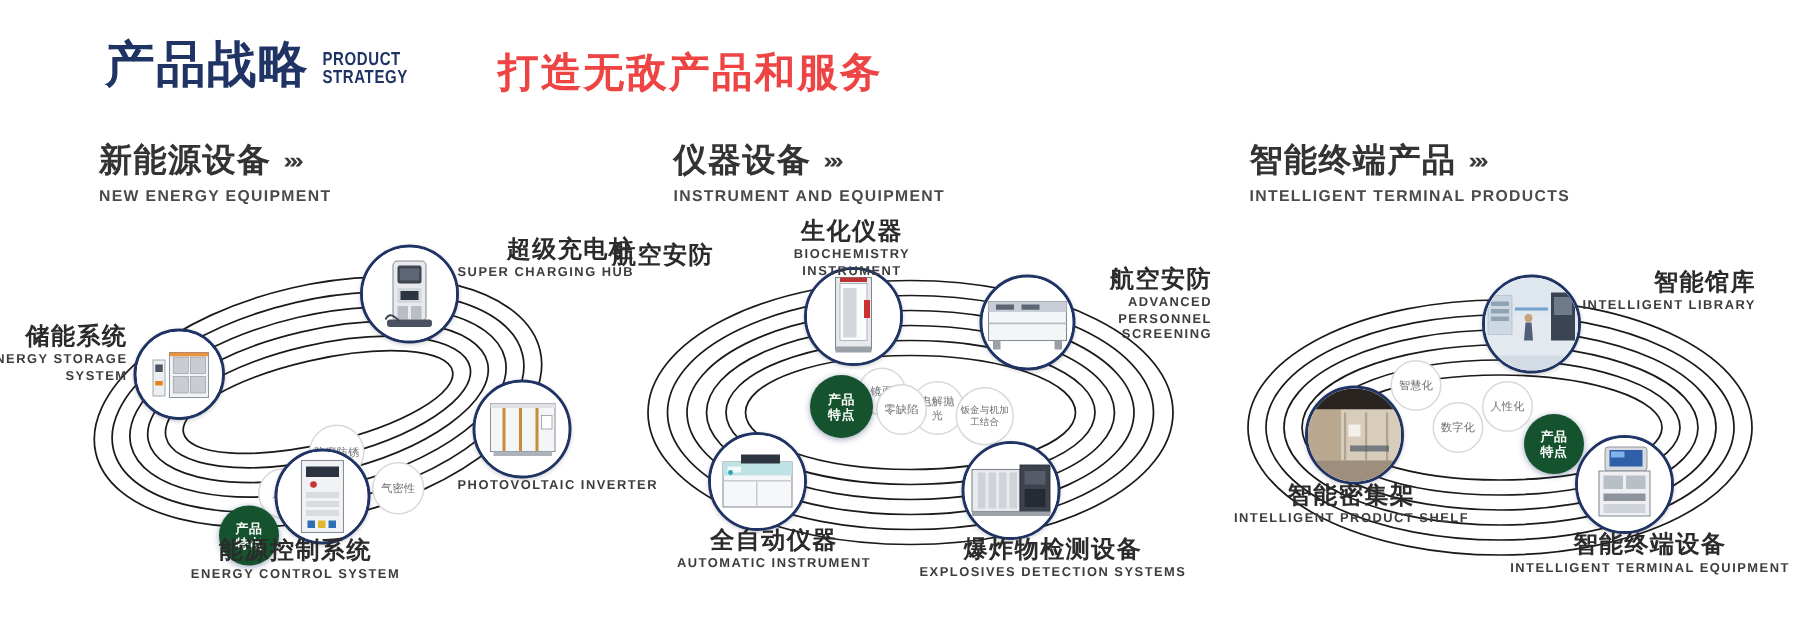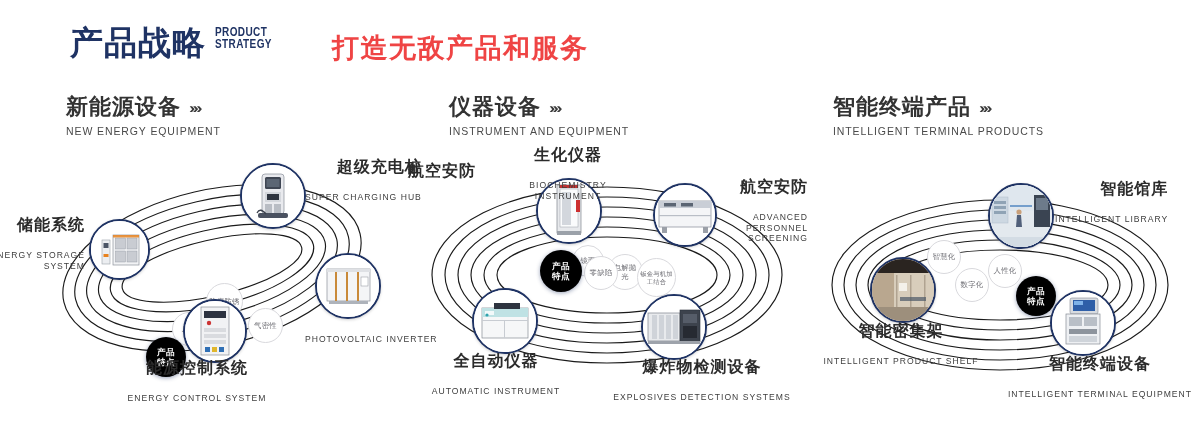--- a/index.html
+++ b/index.html
@@ -7,40 +7,40 @@
   body{
     width:1200px;height:422px;
     background:#ffffff;
     font-family:"Liberation Sans","DejaVu Sans",sans-serif;
     overflow:hidden;position:relative;
     -webkit-font-smoothing:antialiased;
   }
   .page{position:absolute;inset:0;}
 
   
-  .header{position:absolute;left:70px;top:26px;display:flex;align-items:flex-start;gap:0;}
+  .header{position:absolute;left:70px;top:26px;display:flex;align-items:flex-end;gap:0;}
   .h-cn{
     font-size:33px;font-weight:bold;color:#1f3364;letter-spacing:1px;
     line-height:1;font-family:"Liberation Sans","DejaVu Sans",sans-serif;
   }
   .h-en{
     margin-left:9px;margin-bottom:2px;color:#1f3364;font-weight:bold;
     font-size:12.5px;line-height:12px;letter-spacing:.5px;
     transform:scaleX(.8);transform-origin:left bottom;white-space:nowrap;
   }
   .h-sub{
     position:absolute;left:332px;top:35px;
     font-size:27px;font-weight:bold;color:#ef4444;letter-spacing:1.5px;line-height:1;
   }
 
   
   .sec-head{position:absolute;}
   .sec-cn{font-size:22px;font-weight:bold;color:#333333;letter-spacing:1px;line-height:1;display:flex;align-items:center;}
   .chev{margin-left:9px;color:#3a3a3a;font-size:15px;letter-spacing:-2px;font-weight:bold;display:inline-block;transform:scaleX(1.25);}
-  .sec-en{margin-top:7px;font-size:10.5px;color:#4a4a4a;letter-spacing:.9px;font-weight:400;}
+  .sec-en{margin-top:7px;font-size:10.5px;color:#4a4a4a;letter-spacing:.9px;font-weight:700;}
 
   #sec1{left:66px;top:96px;}
   #sec2{left:449px;top:96px;}
   #sec3{left:833px;top:96px;}
 
   
   .cluster{position:absolute;top:150px;height:270px;}
   #cl1{left:0px;width:420px;}
   #cl2{left:400px;width:420px;}
   #cl3{left:800px;width:400px;}
@@ -51,35 +51,35 @@
     position:absolute;border-radius:50%;
     border:2.4px solid #1f3364;
     overflow:hidden;background:#fbfbfc;
     box-shadow:0 1px 3px rgba(0,0,0,.18);
   }
   .node .art{position:absolute;inset:0;}
 
   
   .nlabel{position:absolute;white-space:nowrap;}
   .nlabel .cn{font-size:16px;font-weight:bold;color:#2b2b2b;letter-spacing:1px;line-height:1.12;}
-  .nlabel .en{font-size:8.6px;color:#3d3d3d;letter-spacing:1px;font-weight:400;margin-top:16px;line-height:1.25;}
+  .nlabel .en{font-size:8.6px;color:#3d3d3d;letter-spacing:1px;font-weight:700;margin-top:0;line-height:1.25;}
   .nlabel.right{text-align:right;}
   .nlabel.rt-al{text-align:right;}
   .nlabel.ctr{text-align:center;}
 
   
   .bub{
     position:absolute;border-radius:50%;
     border:1px solid #d9d9dd;background:#ffffff;
     display:flex;align-items:center;justify-content:center;text-align:center;
     color:#6e6e74;font-size:7.4px;line-height:1.22;letter-spacing:.2px;padding:2px;
     box-sizing:border-box;
   }
   .bub.core{
-    background:#000000;border:none;color:#ffffff;font-weight:bold;
+    background:#14532d;border:none;color:#ffffff;font-weight:bold;
     font-size:8.6px;letter-spacing:.4px;line-height:1.2;
     box-shadow:0 1px 4px rgba(31,51,100,.45);
   }
 </style>
 </head>
 <body>
 
 <div class="page">
 
   <div class="header">
@@ -292,21 +292,21 @@
         <rect x="0" y="0" width="62" height="62" fill="#ffffff"></rect>
         <rect x="8" y="18" width="46" height="30" fill="#f6f7f8" stroke="#868c95" stroke-width=".7"></rect>
         <rect x="8" y="18" width="46" height="9" fill="#bfe2e4"></rect>
         <rect x="20" y="13" width="26" height="6" fill="#2e3440"></rect>
         <rect x="11" y="21" width="9" height="4" fill="#ffffff" opacity=".8"></rect>
         <rect x="8" y="30" width="46" height="1" fill="#c8ccd2"></rect>
         <rect x="30" y="31" width="1" height="17" fill="#c8ccd2"></rect>
         <circle cx="13" cy="25" r="1.6" fill="#2fa3ae"></circle>
       </svg>
     </div>
-    <div class="nlabel ctr" style="left:31px;top:202px;width:130px;">
+    <div class="nlabel ctr" style="left:51px;top:202px;width:130px;">
       <div class="cn">全自动仪器</div>
       <div class="en">AUTOMATIC INSTRUMENT</div>
     </div>
 
     <div class="node" style="left:241px;top:144px;width:62px;height:62px;">
       <svg class="art" viewBox="0 0 62 62">
         <rect x="0" y="0" width="62" height="62" fill="#ffffff"></rect>
         <rect x="5" y="17" width="32" height="28" fill="#e8eaed" stroke="#7e848d" stroke-width=".7"></rect>
         <rect x="9" y="19" width="5" height="24" fill="#cfd3d9"></rect>
         <rect x="16" y="19" width="5" height="24" fill="#cfd3d9"></rect>

